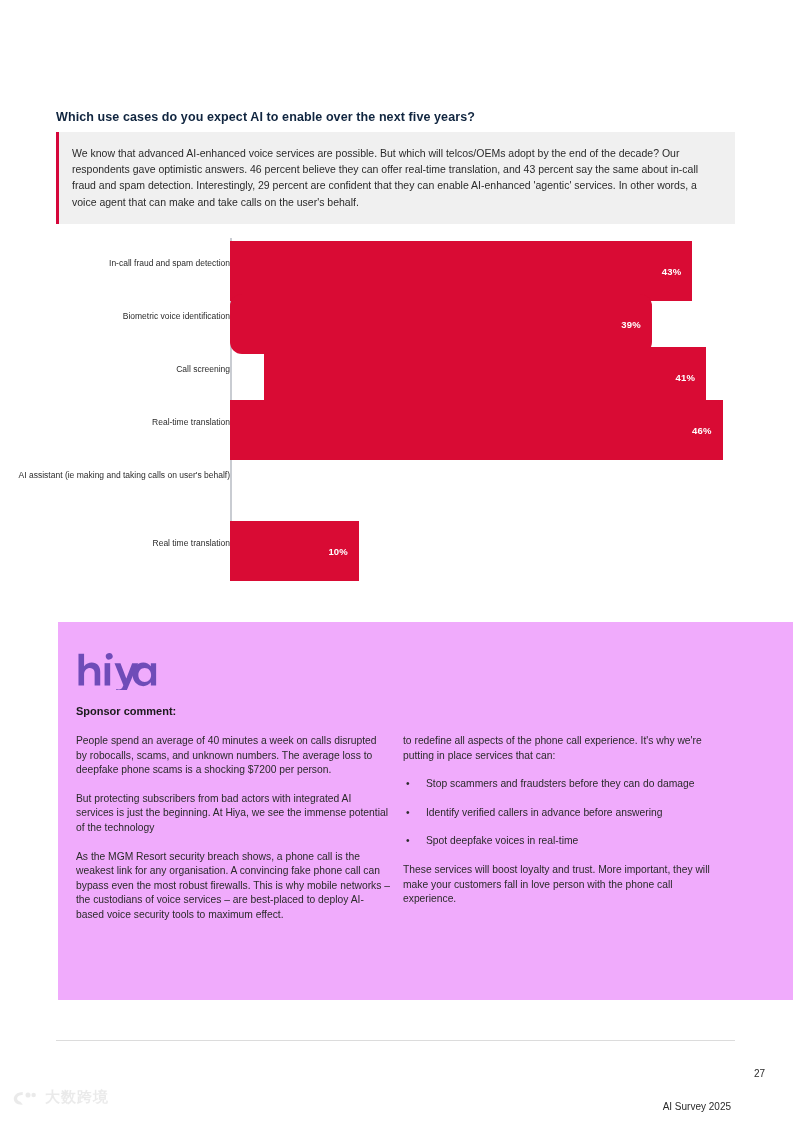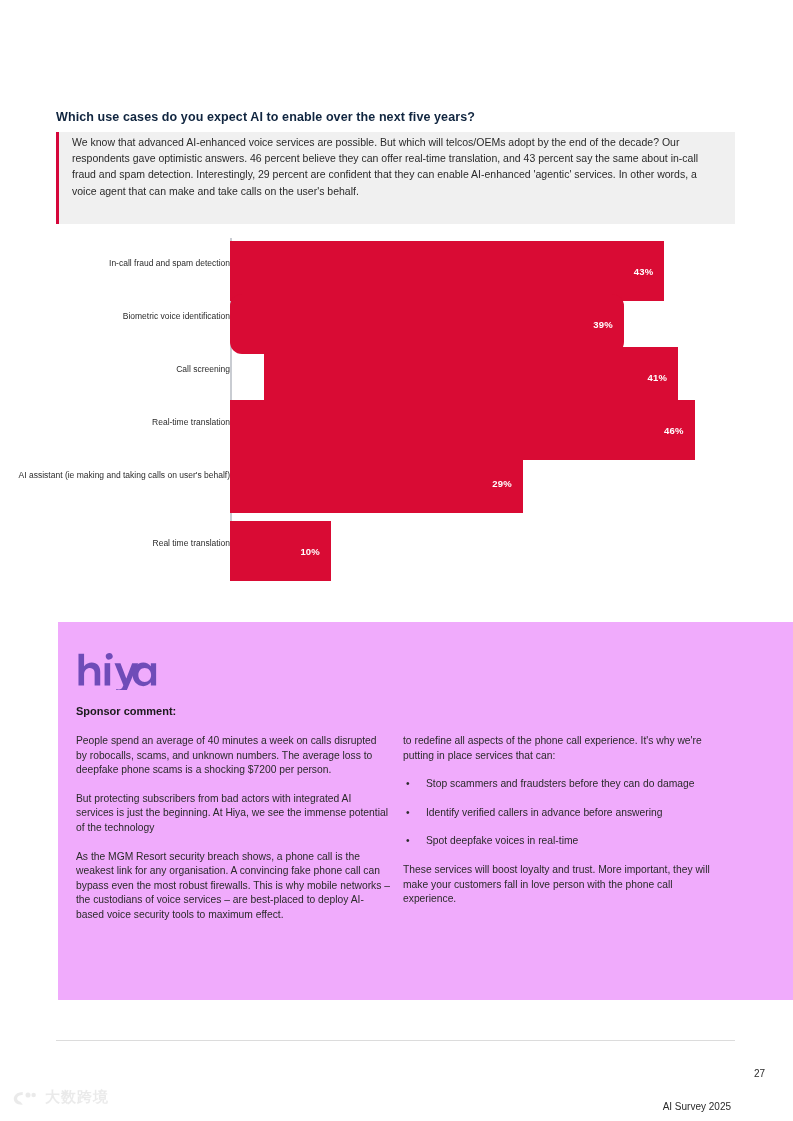--- a/index.html
+++ b/index.html
@@ -42,21 +42,21 @@
     position: absolute;
     left: 0;
     top: 0;
     width: 3px;
     height: 100%;
     background: #d5063a;
   }
   #intro-text {
     position: absolute;
     left: 16px;
-    top: 2px;
+    top: 13px;
     width: 648px;
     font-size: 10.5px;
     line-height: 16.2px;
     color: #2a2a2a;
   }
 
   
   #chart {
     position: absolute;
     left: 56px;
@@ -95,20 +95,21 @@
     top: 0;
     height: 44px;
     right: 0;
   }
   .bar-fill {
     position: absolute;
     left: 0;
     top: 0;
     height: 60px;
     background: #d90b34;
+    padding-left: 28px;
   }
   .bar-value {
     position: absolute;
     right: 11px;
     top: 50%;
     transform: translateY(-50%);
     font-size: 9.5px;
     font-weight: bold;
     color: #ffffff;
     letter-spacing: .2px;
@@ -248,25 +249,20 @@
       <div class="bar-row" style="top: 162px;">
         <div class="bar-label">Real-time translation</div>
         <div class="bar-track">
           <div class="bar-fill" style="width: 464.6px; background: rgb(217, 11, 52);">
             <span class="bar-value">46%</span>
           </div>
         </div>
       </div>
       <div class="bar-row" style="top: 215px;">
         <div class="bar-label">AI assistant (ie making and taking calls on user's behalf)</div>
-        <div class="bar-track">
-          <div class="bar-fill" style="width: 292.9px; background: rgb(217, 11, 52);">
-            <span class="bar-value">29%</span>
-          </div>
-        </div>
       </div>
       <div class="bar-row" style="top: 283px;">
         <div class="bar-label">Real time translation</div>
         <div class="bar-track">
           <div class="bar-fill" style="width: 101px; background: rgb(217, 11, 52);">
             <span class="bar-value">10%</span>
           </div>
         </div>
       </div>
     </div>

